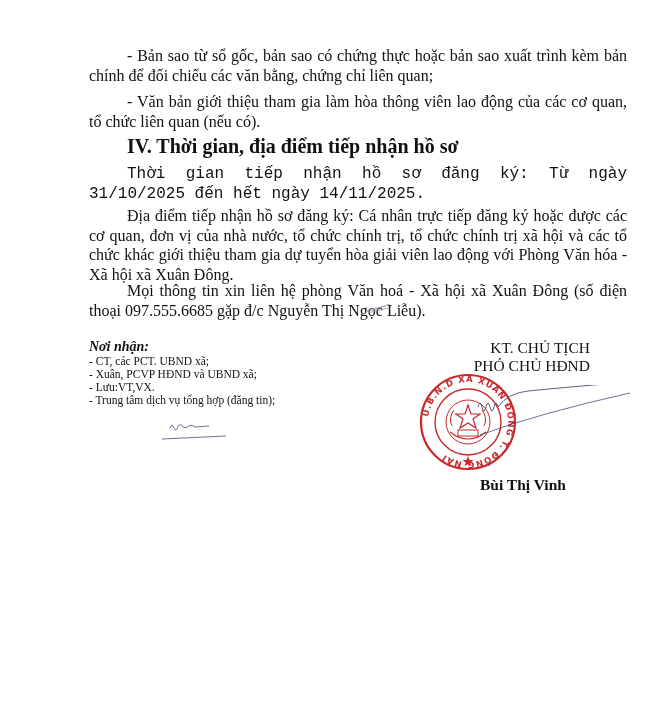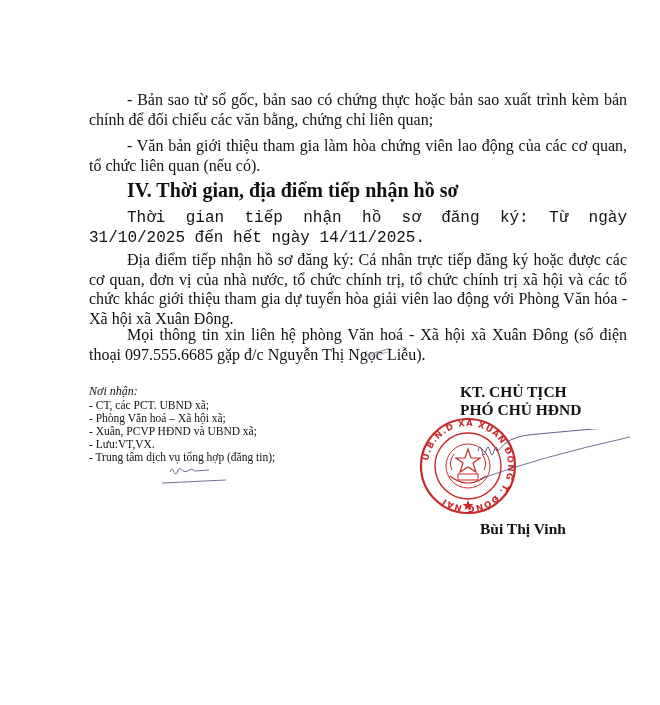--- a/index.html
+++ b/index.html
@@ -1,51 +1,50 @@
 <!DOCTYPE html>
 <html><head>
 <meta charset="utf-8">
 <style>
   html, body { margin:0; padding:0; background:#ffffff; }
   body { width:660px; height:705px; position:relative; overflow:hidden;
          font-family:"Liberation Serif", serif; color:#111; }
-  .page { position:absolute; left:0; top:0; width:660px; height:593px;margin-top:44px; }
+  .page { position:absolute; left:0; top:0; width:660px; height:593px; }
   .para { position:absolute; left:89px; width:538px; font-size:16px; line-height:19.5px;
           text-align:justify; text-indent:38px; margin:0; }
   .heading { position:absolute; left:127px; font-size:20px; font-weight:bold; line-height:20px; }
   .recipients { position:absolute; left:89px; top:339px; font-size:11.5px; line-height:13px; }
-  .recipients .title { font-weight:normal; font-style:italic; font-size:12px; line-height:16px; }
-  .sign-block { position:absolute; left:460px; top:339px; width:130px; text-align:left;
-                font-weight:bold; font-size:15.5px; line-height:18px; }
+  .recipients .title { font-weight:bold; font-style:italic; font-size:14px; line-height:16px; }
+  .sign-block { position:absolute; left:460px; top:339px; width:130px; text-align:right;
+                font-weight:normal; font-size:15.5px; line-height:18px; }
   .signer { position:absolute; left:480px; top:476px; font-weight:bold; font-size:15.5px; }
   .stamp { position:absolute; left:418px; top:372px; width:100px; height:100px; }
   .sig-line { position:absolute; }
 </style>
 </head>
 <body>
 
 <div class="page">
 
   <p class="para" style="top:46px;">- Bản sao từ sổ gốc, bản sao có chứng thực hoặc bản sao xuất trình kèm bản chính để đối chiếu các văn bằng, chứng chỉ liên quan;</p>
-  <p class="para" style="top:92px;">- Văn bản giới thiệu tham gia làm hòa chứng viên lao động của các cơ quan, tổ chức liên quan (nếu có).</p>
+  <p class="para" style="top:92px;">- Văn bản giới thiệu tham gia làm hòa thông viên lao động của các cơ quan, tổ chức liên quan (nếu có).</p>
 
   <div class="heading" style="top:136px;">IV. Thời gian, địa điểm tiếp nhận hồ sơ</div>
 
   <p class="para" style="top:165px;font-family:Liberation Mono, monospace;">Thời gian tiếp nhận hồ sơ đăng ký: Từ ngày 31/10/2025 đến hết ngày 14/11/2025.</p>
   <p class="para" style="top:206px;">Địa điểm tiếp nhận hồ sơ đăng ký: Cá nhân trực tiếp đăng ký hoặc được các cơ quan, đơn vị của nhà nước, tổ chức chính trị, tổ chức chính trị xã hội và các tổ chức khác giới thiệu tham gia dự tuyển hòa giải viên lao động với Phòng Văn hóa - Xã hội xã Xuân Đông.</p>
   <p class="para" style="top:281px;">Mọi thông tin xin liên hệ phòng Văn hoá - Xã hội xã Xuân Đông (số điện thoại 097.555.6685 gặp đ/c Nguyễn Thị Ngọc Liễu).</p>
 
   <svg class="sig-line" style="left:364px; top:300px;" width="30" height="16">
     <path d="M2 12 L26 4 M4 13 L24 8 M3 10 L22 6" stroke="#9a9aa8" stroke-width="0.8" fill="none"></path>
   </svg>
 
   <div class="recipients">
     <div class="title">Nơi nhận:</div>
     <div>- CT, các PCT. UBND xã;</div>
-    <div>- Phòng Văn hoá – Xã hội xã;</div>
     <div>- Xuân, PCVP HĐND và UBND xã;</div>
     <div>- Lưu:VT,VX.</div>
     <div>- Trung tâm dịch vụ tổng hợp (đăng tin);</div>
   </div>
 
   <svg class="sig-line" style="left:160px; top:420px;" width="80" height="22">
     <path d="M10 8 q2 -6 4 0 q2 5 4 -2 q3 -3 5 1 q3 2 6 -1 q3 -2 6 1 l14 -1" stroke="#4a4f7a" stroke-width="0.8" fill="none"></path>
     <path d="M2 19 L66 16" stroke="#4a4f7a" stroke-width="0.8" fill="none"></path>
   </svg>
 

